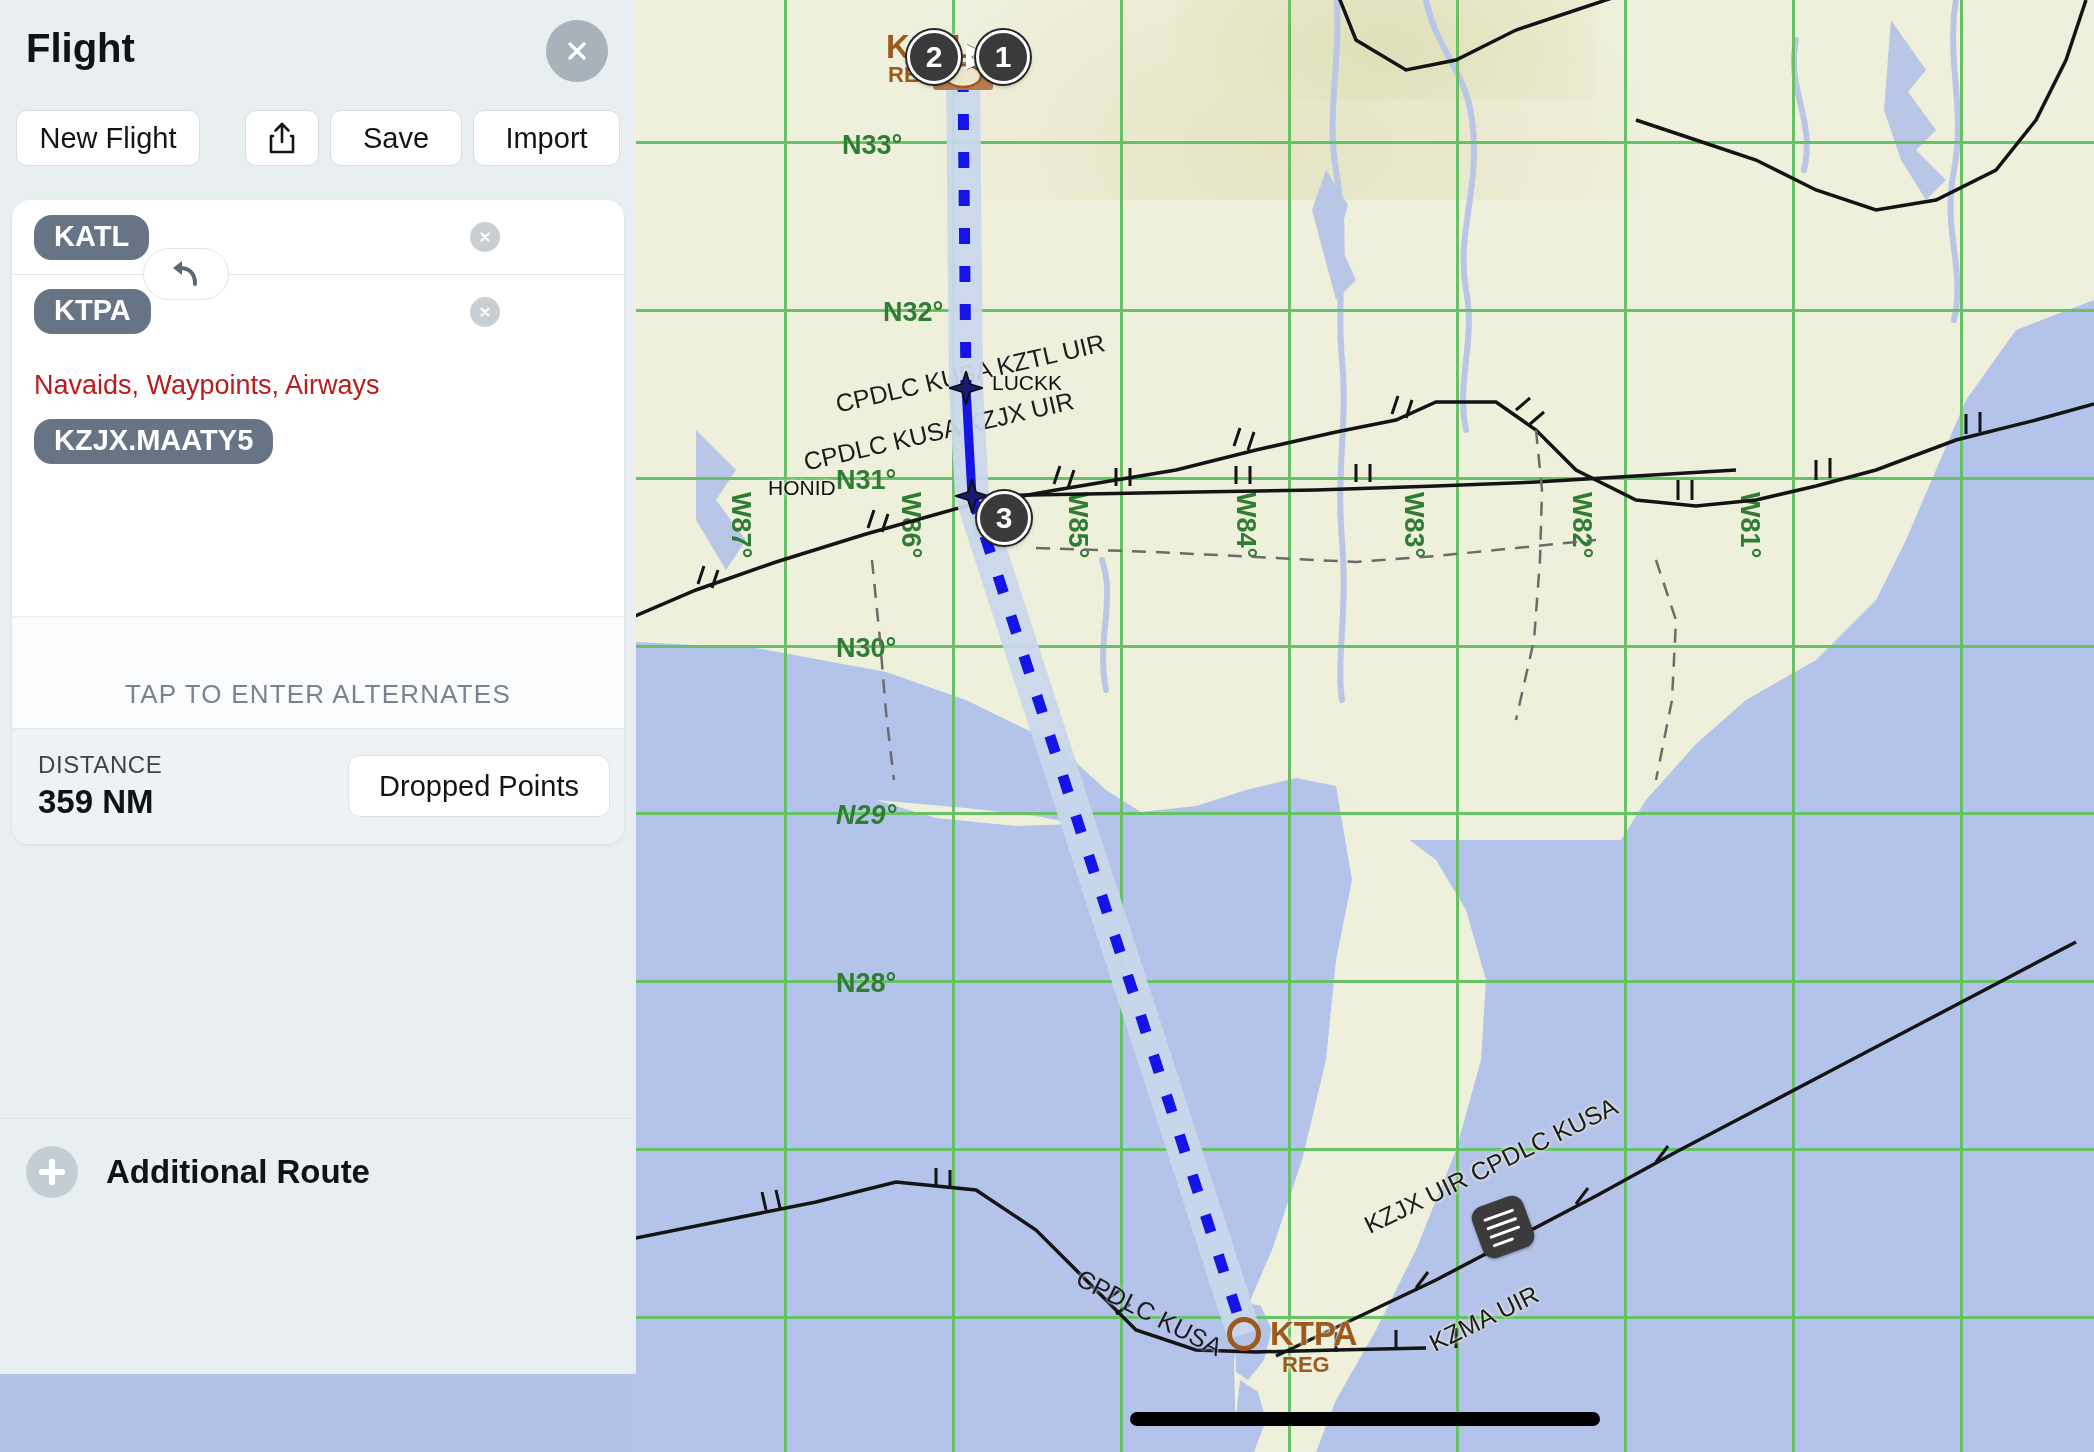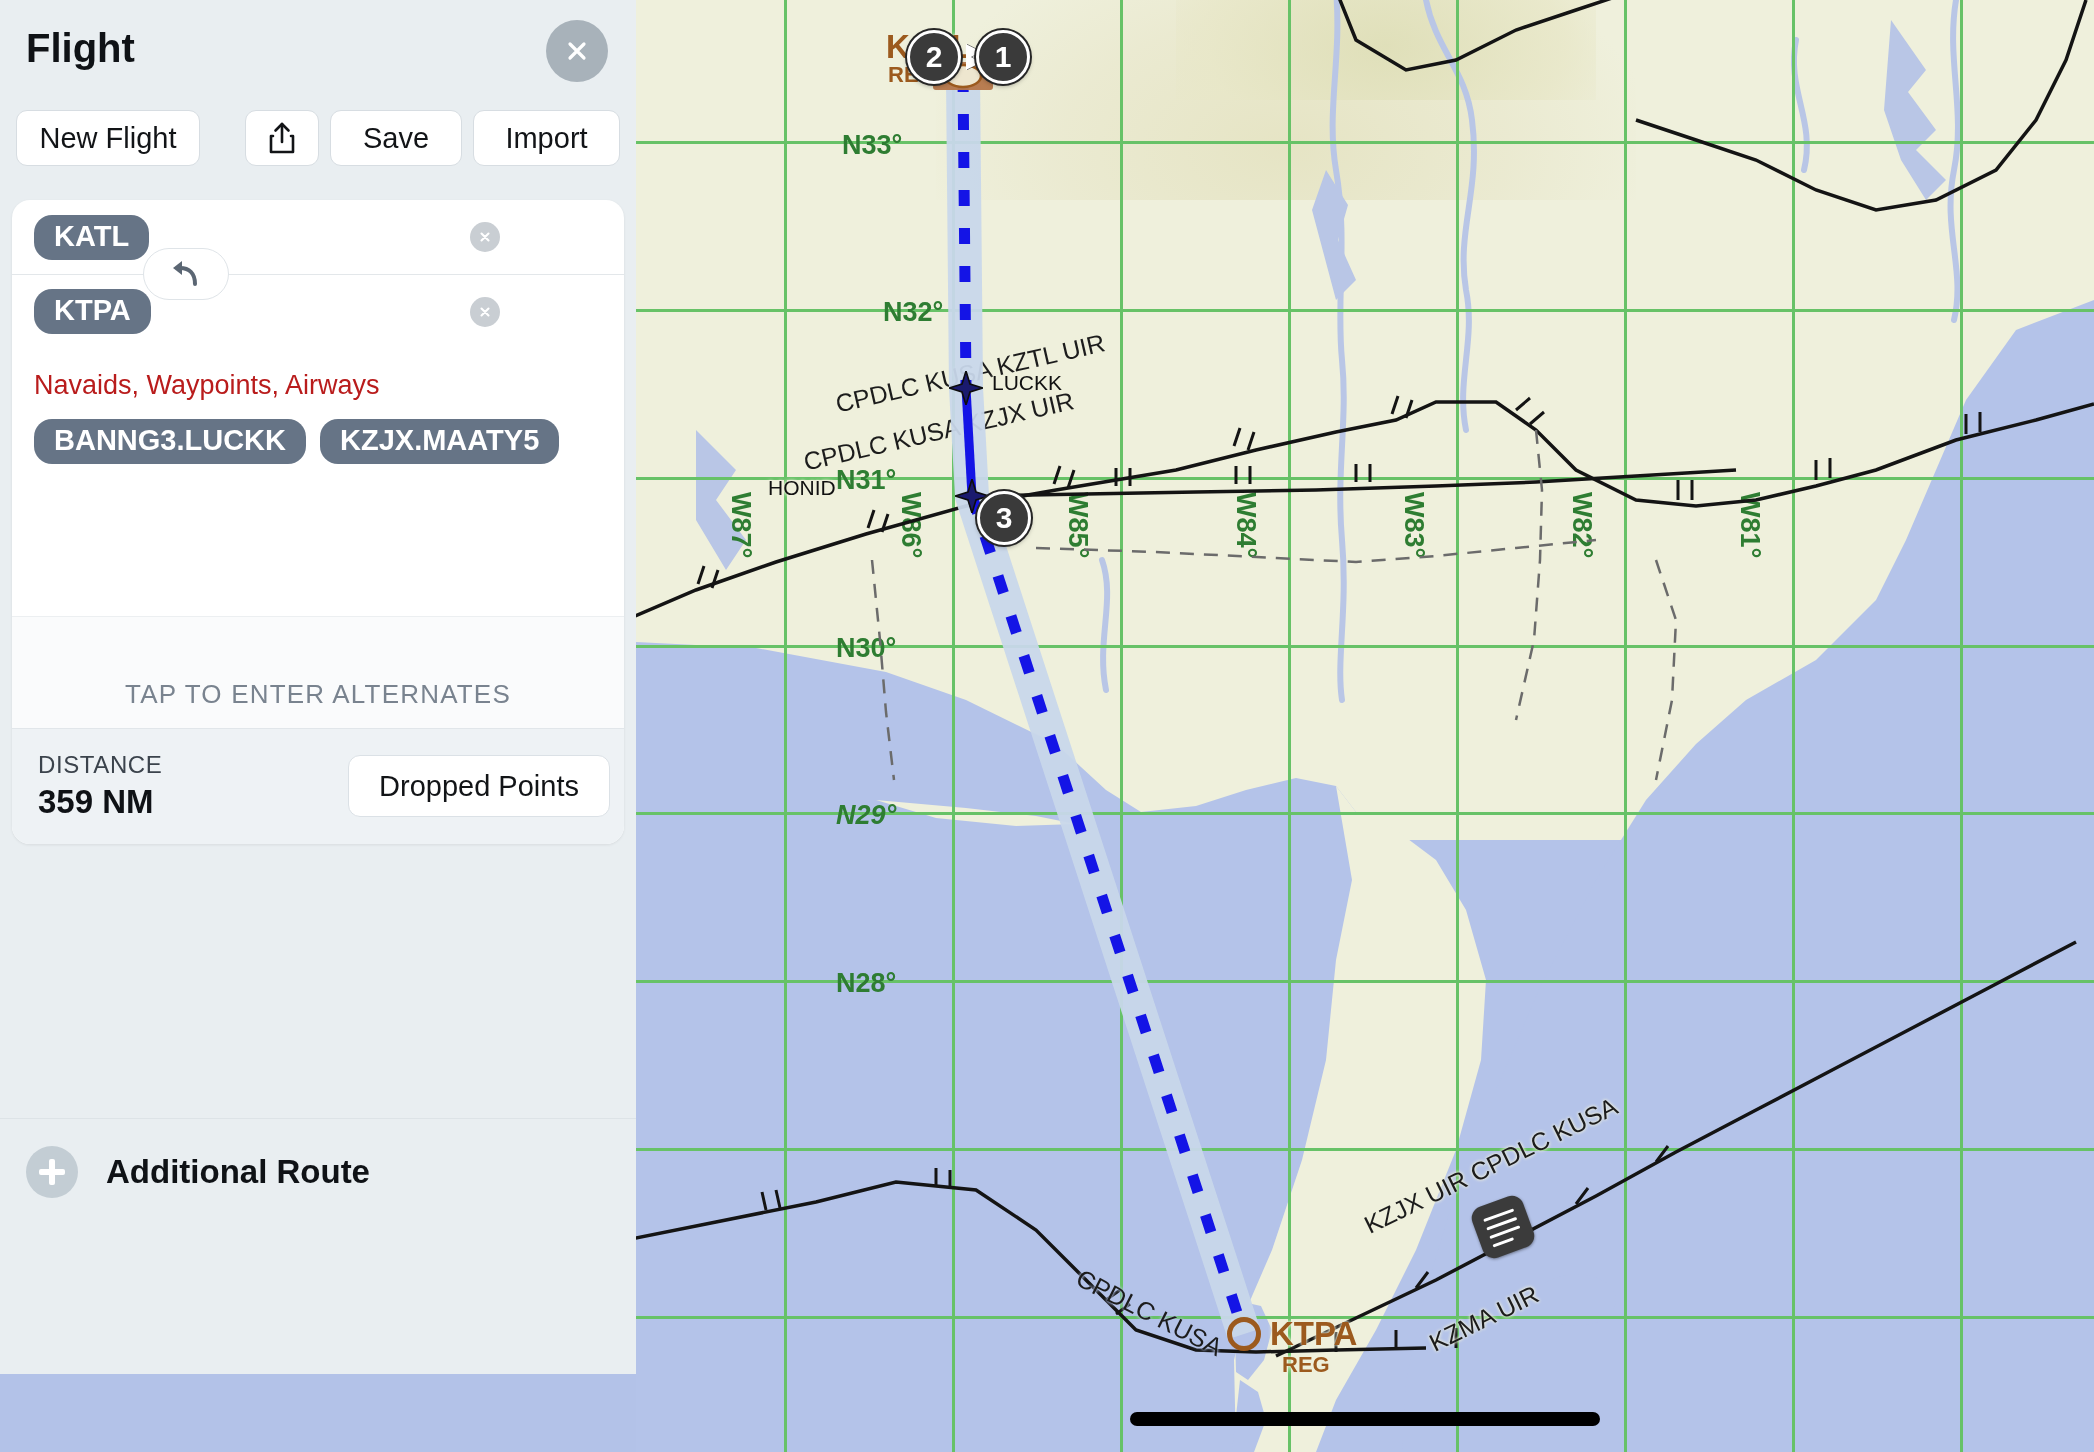--- a/index.html
+++ b/index.html
@@ -502,21 +502,20 @@
           <svg width="34" height="30" viewBox="0 0 34 30">
             <path d="M26 25 C26 14 20 9 11 9" stroke="#5b6673" stroke-width="4" fill="none" stroke-linecap="round"></path>
             <polygon points="13,2 13,16 4,9" fill="#5b6673"></polygon>
           </svg>
         </div>
       </div>
 
       <div class="nav-section">
         <div class="nav-title">Navaids, Waypoints, Airways</div>
         <div class="chip-row">
-          <span class="chip">BANNG3.LUCKK</span>
           <span class="chip">KZJX.MAATY5</span>
         </div>
       </div>
 
       <div class="alt-area">
         <span class="alt-text">TAP TO ENTER ALTERNATES</span>
       </div>
 
       <div class="dist-bar">
         <div class="dist-label">DISTANCE</div>

